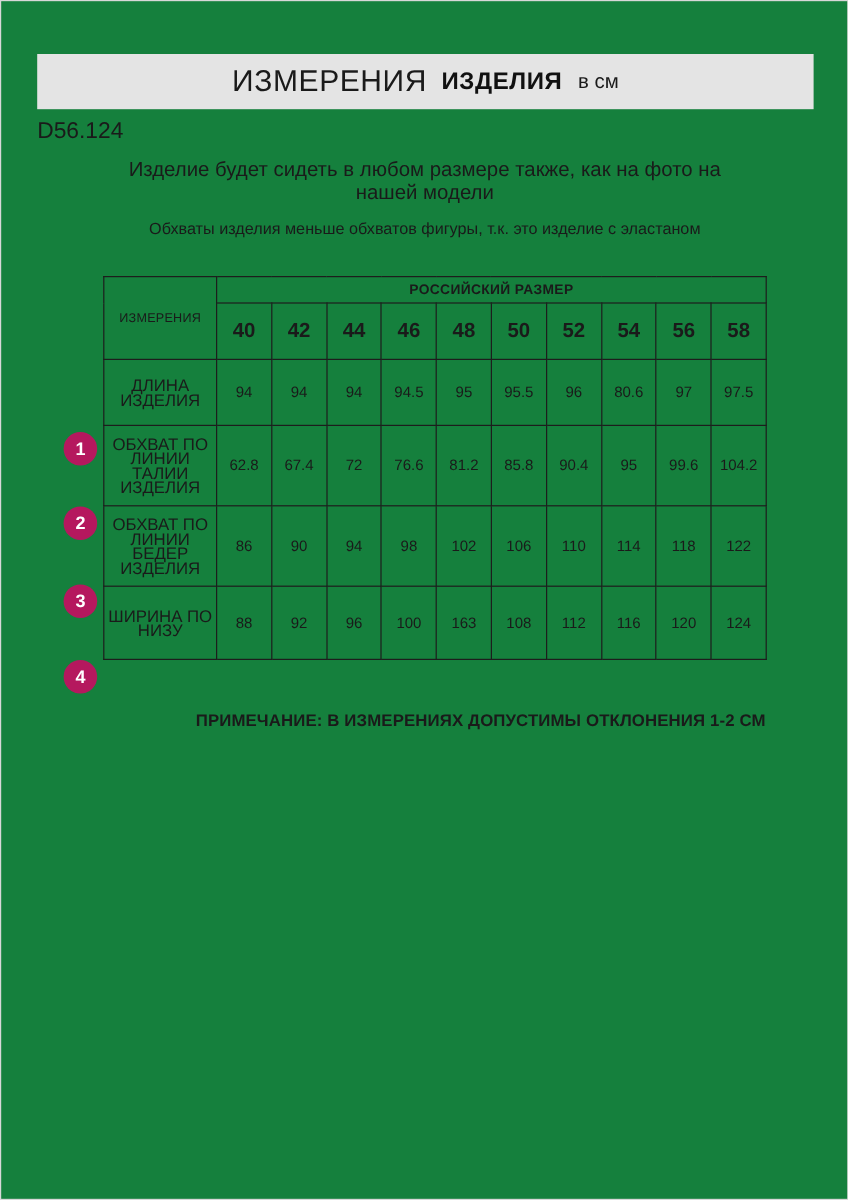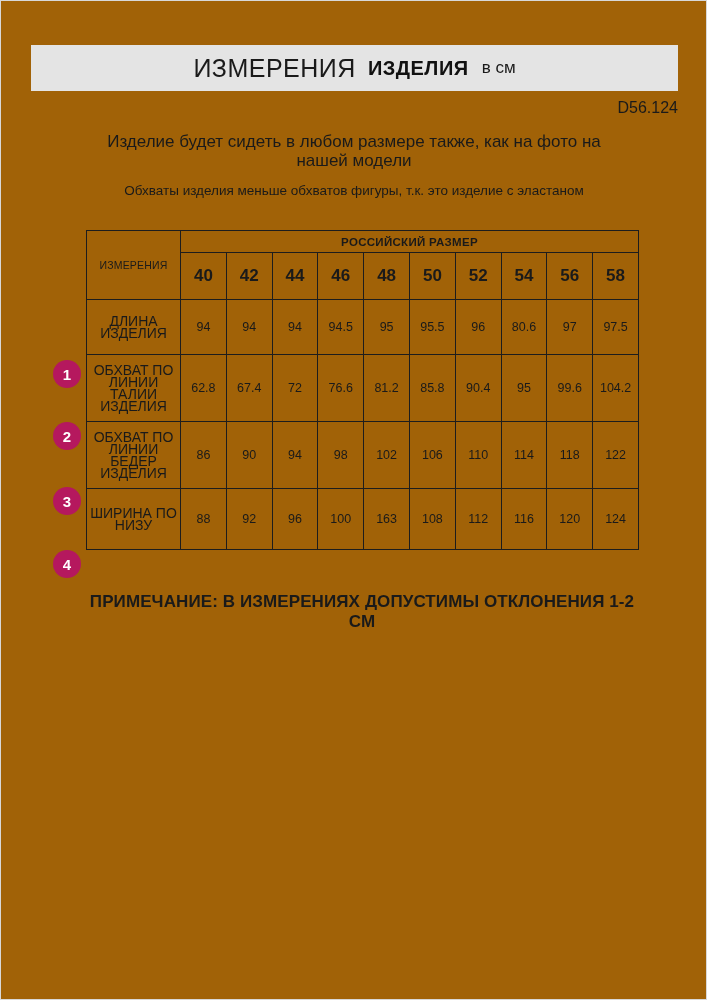--- a/index.html
+++ b/index.html
@@ -14,21 +14,21 @@
     color: #1a1a1a;
     position: relative;
     overflow: hidden;
   }
   .page {
     position: absolute;
     left: 0;
     top: 0;
     width: 707px;
     height: 1000px;
-    background: #a16207;
+    background: #15803d;
     box-sizing: border-box;
     border: 1px solid #d8d8d8;
   }
   .sheet {
     position: absolute;
     left: 30px;
     top: 30px;
     width: 647px;
     height: 940px;
   }
@@ -61,22 +61,22 @@
     font-size: 17px;
     margin-left: 13px;
     color: #1a1a1a;
   }
 
   .article {
     position: absolute;
     left: 0;
     top: 68px;
     width: 647px;
-    text-align: right;
-    font-size: 16px;
+    text-align: left;
+    font-size: 19px;
     color: #1a1a1a;
   }
 
   .note-1 {
     position: absolute;
     left: 63px;
     top: 101px;
     width: 520px;
     text-align: center;
     font-size: 17px;
@@ -164,22 +164,22 @@
   .b1 { top: 329px; }
   .b2 { top: 391px; }
   .b3 { top: 456px; }
   .b4 { top: 519px; }
 
   .footnote {
     position: absolute;
     left: 55px;
     top: 561px;
     width: 552px;
-    text-align: center;
-    font-size: 17px;
+    text-align: right;
+    font-size: 14px;
     font-weight: bold;
     letter-spacing: 0.1px;
     color: #1a1a1a;
   }
 </style>
 </head>
 <body>
 
 <div class="page">
   <div class="sheet">

